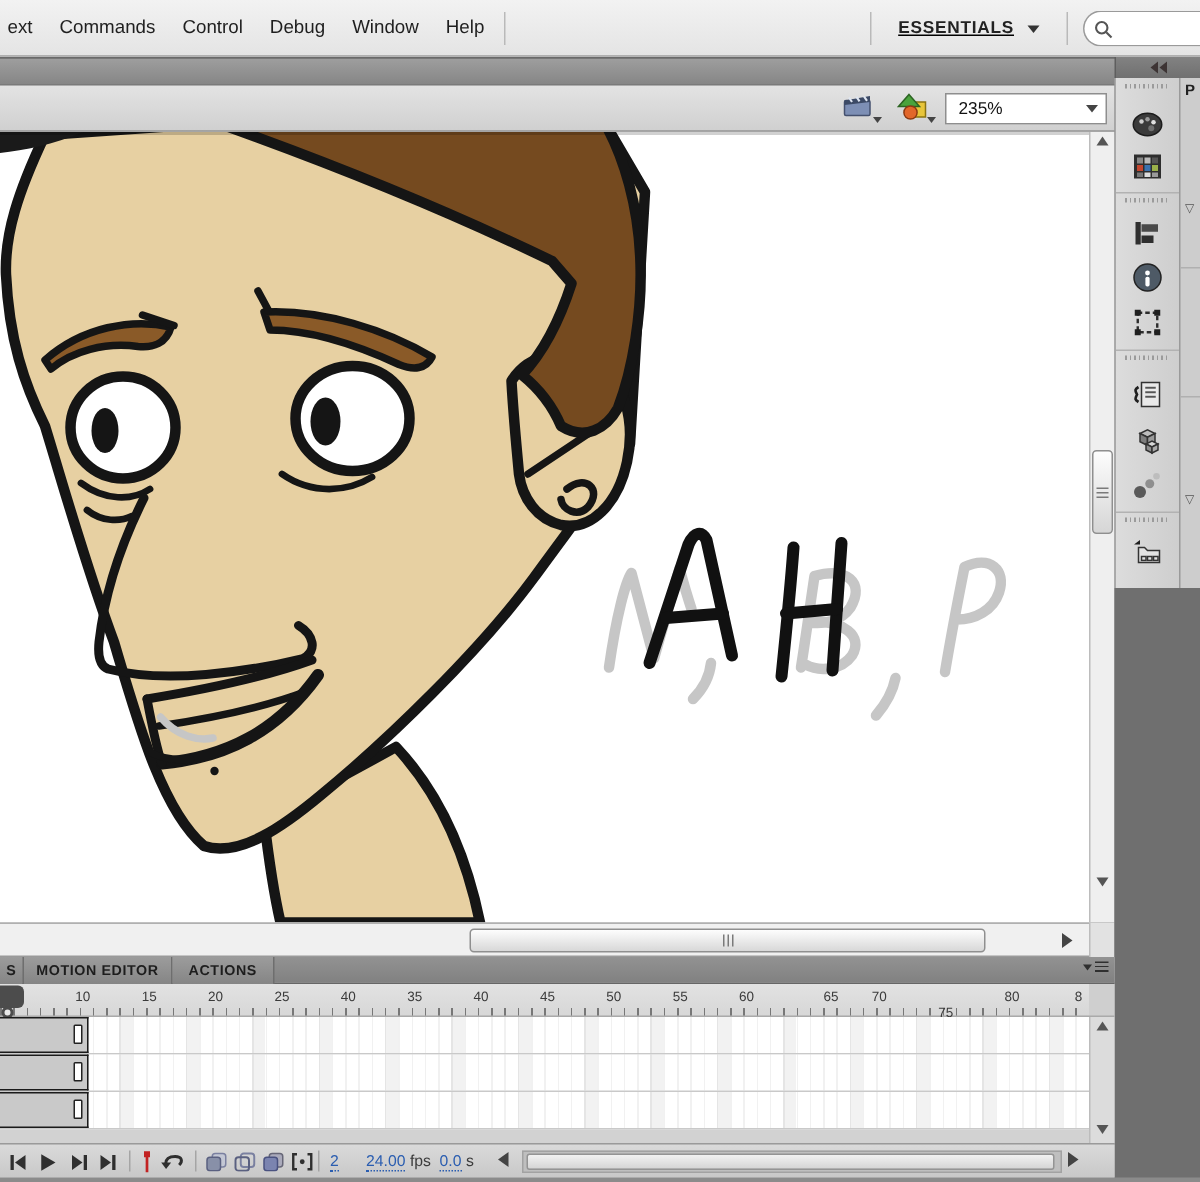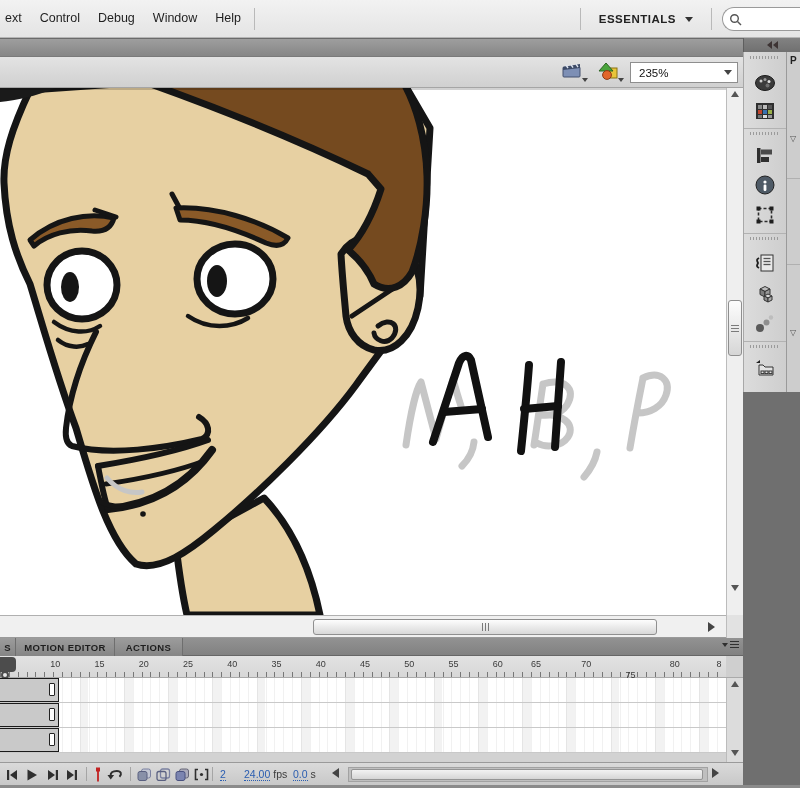--- a/index.html
+++ b/index.html
@@ -9,21 +9,21 @@
 
   
   .menubar { position:absolute; left:0; top:0; width:800px; height:38px;
     background:linear-gradient(#f2f2f2,#e4e4e4); border-bottom:1px solid #b5b5b5;
     display:flex; align-items:center; }
   .menu-items { display:flex; align-items:flex-end; height:100%; }
   .menu-item { font-size:12.5px; color:#1f1f1f; padding:0 9px; line-height:38px; cursor:default; }
   .menu-item:first-child { padding-left:5px; }
   .mb-divider { width:1px; height:22px; background:#b9b9b9; margin:0 4px; }
   .menubar-right { position:absolute; right:0; top:0; height:38px; display:flex; align-items:center; }
-  .workspace { display:flex; align-items:center; gap:9px; padding:16px 14px; height:38px; }
+  .workspace { display:flex; align-items:center; gap:9px; padding:16px 14px; height:38px;text-decoration:underline; }
   .workspace .ws-label { font-size:11.5px; font-weight:bold; letter-spacing:.5px; color:#222; }
   .caret-down { width:0; height:0; border-left:4px solid transparent; border-right:4px solid transparent;
     border-top:5px solid #333; }
   .searchbox { width:78px; height:24px; background:#fff; border:1px solid #9a9a9a;
     border-radius:12px 0 0 12px; border-right:none; display:flex; align-items:center;
     padding-left:6px; margin-left:6px; }
   .searchbox input { border:none; outline:none; width:44px; font-size:11px; background:transparent; }
 
   
   .darkbar { position:absolute; left:0; top:38px; width:800px; height:19px;
@@ -142,20 +142,21 @@
   .dock-dark { position:absolute; left:743px; top:392px; width:57px; height:396px; background:#6f6f6f; }
 </style>
 </head>
 <body>
 
 <div class="app">
 
   <div class="menubar">
     <div class="menu-items" id="menu-items">
         <span class="menu-item">ext</span>
+        <span class="menu-item">Commands</span>
         <span class="menu-item">Control</span>
         <span class="menu-item">Debug</span>
         <span class="menu-item">Window</span>
         <span class="menu-item">Help</span>
       </div>
     <div class="mb-divider"></div>
     <div class="menubar-right">
       <div class="mb-divider"></div>
       <div class="workspace">
         <span class="ws-label">ESSENTIALS</span>
@@ -407,21 +408,21 @@
         <span class="ruler-num" style="left: 99.5px;">15</span>
         <span class="ruler-num" style="left: 143.75px;">20</span>
         <span class="ruler-num" style="left: 188px;">25</span>
         <span class="ruler-num" style="left: 232.25px;">40</span>
         <span class="ruler-num" style="left: 276.5px;">35</span>
         <span class="ruler-num" style="left: 320.75px;">40</span>
         <span class="ruler-num" style="left: 365px;">45</span>
         <span class="ruler-num" style="left: 409.25px;">50</span>
         <span class="ruler-num" style="left: 453.5px;">55</span>
         <span class="ruler-num" style="left: 497.75px;">60</span>
-        <span class="ruler-num" style="left: 536px;">65</span>
+        <span class="ruler-num" style="left: 554px;">65</span>
         <span class="ruler-num" style="left: 586.25px;">70</span>
         <span class="ruler-num" style="left: 630.5px; margin-top: 11px;">75</span>
         <span class="ruler-num" style="left: 674.75px;">80</span>
         <span class="ruler-num" style="left: 719px;">8</span>
       </div>
     <div class="ruler-right"></div>
     <div class="playhead"></div>
     <div class="playhead-knob"></div>
 
     <div class="tl-rows" id="tl-rows">

